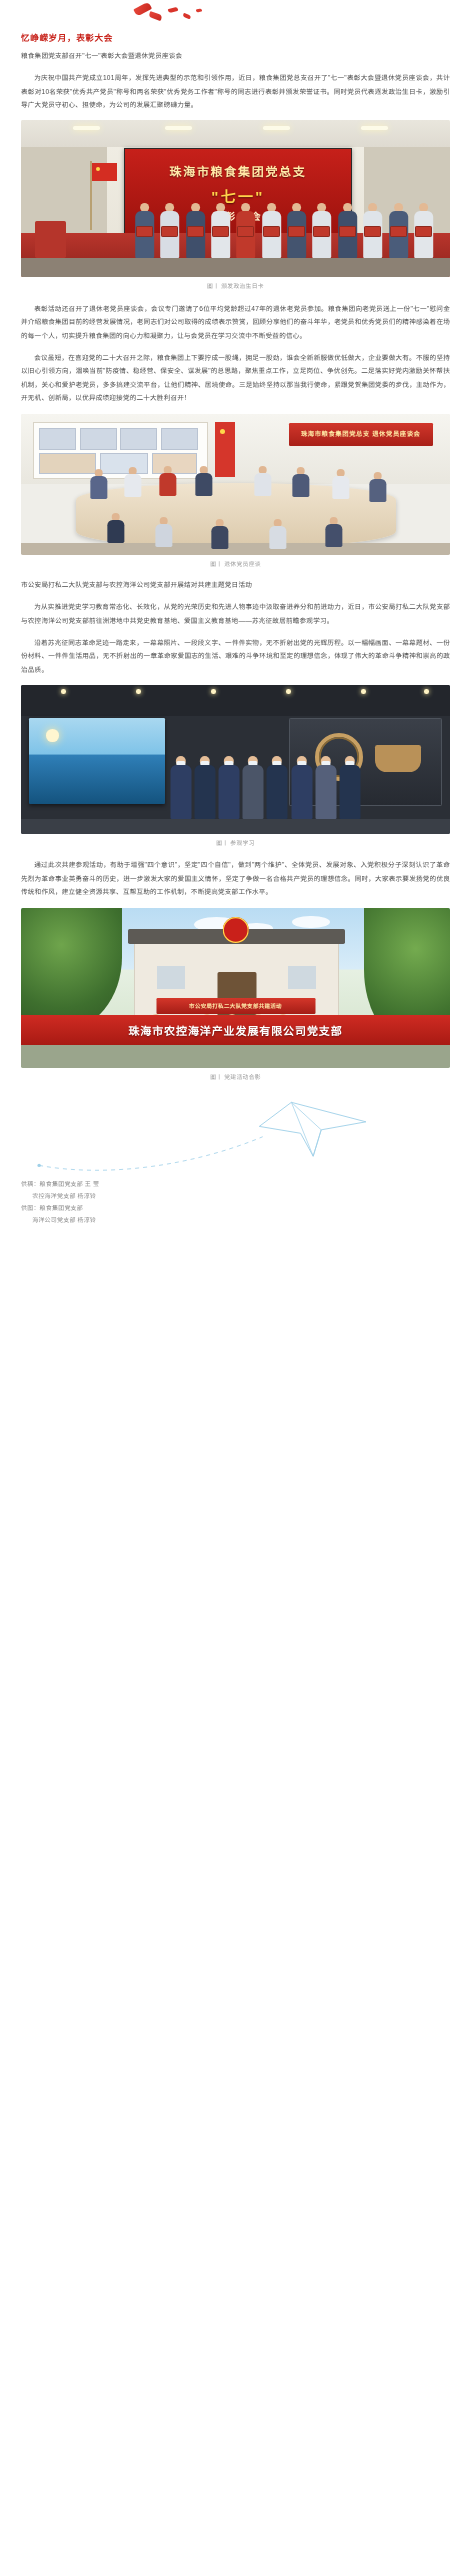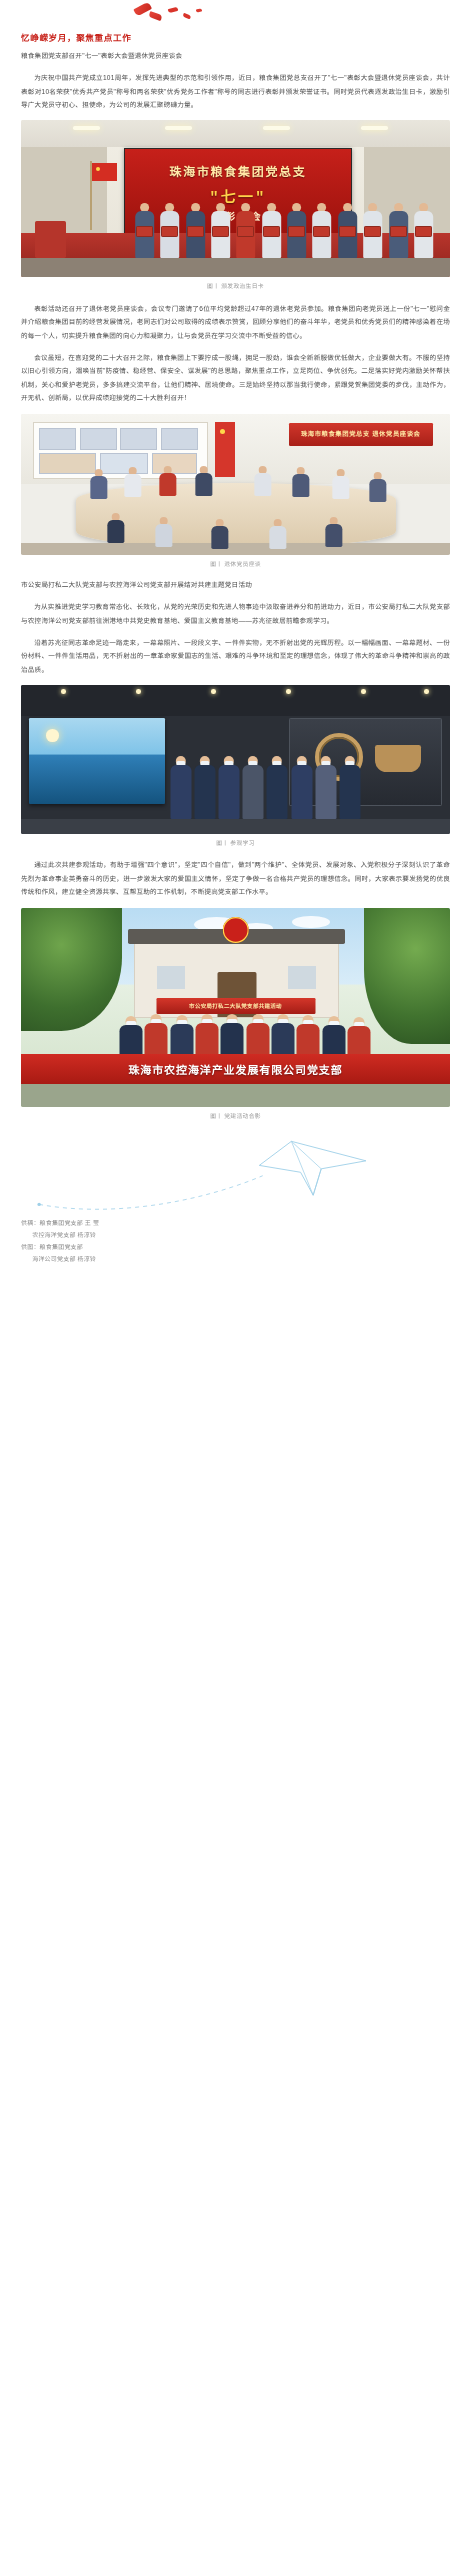--- a/index.html
+++ b/index.html
@@ -109,21 +109,20 @@
   .p1{height:157px;background:linear-gradient(#f2efe6,#e6e2d6);}
   .p1 .ceiling{position:absolute;left:0;top:0;width:100%;height:26.5px;background:linear-gradient(#e9e6dd,#dedad0);}
   .p1 .ceil-light{position:absolute;top:5.8px;width:26.5px;height:4px;background:#fdfbe8;border-radius:1.7px;box-shadow:0 0 7px #fff6c0;}
   .p1 .wallL{position:absolute;left:0;top:26.5px;width:86px;height:86px;background:#cfc9ba;}
   .p1 .wallR{position:absolute;right:0;top:26.5px;width:86px;height:86px;background:#cfc9ba;}
   .p1 .screen{
     position:absolute;left:103px;top:28px;width:226px;height:86px;
     background:linear-gradient(180deg,#c6201a 0%,#9c120d 100%);
     border:1.7px solid #2a2a2a;
     box-shadow:0 1.2px 4.6px rgba(0,0,0,.35);
-    font-family:Liberation Mono, monospace;
   }
   .p1 .screen .t1{
     position:absolute;width:100%;top:12.7px;text-align:center;color:#ffe9a8;
     font-size:12px;font-weight:bold;letter-spacing:1.7px;
     text-shadow:0 0.6px 1.2px rgba(0,0,0,.45);
   }
   .p1 .screen .t2{
     position:absolute;width:100%;top:36px;text-align:center;color:#ffd24a;
     font-size:15px;font-weight:bold;letter-spacing:2.3px;
     text-shadow:0 1.2px 1.7px rgba(0,0,0,.5);
@@ -188,21 +187,21 @@
   .p3 .exhibit .ship{
     position:absolute;right:19.6px;top:26.5px;width:46px;height:26.5px;background:#b99158;border-radius:2.3px 2.3px 11.5px 11.5px;
   }
   .p3 .person{position:absolute;bottom:15px;width:22px;height:63px;}
   .p3 .person .head{position:absolute;left:50%;transform:translateX(-50%);top:0;width:10.4px;height:10.4px;border-radius:50%;background:#e5bd97;}
   .p3 .person .mask{position:absolute;left:50%;transform:translateX(-50%);top:5.2px;width:9.2px;height:4.6px;border-radius:1.7px;background:#eef3f7;}
   .p3 .person .body{position:absolute;left:50%;transform:translateX(-50%);top:9.2px;width:21px;height:54px;border-radius:5.8px 5.8px 1.2px 1.2px;}
   .p3 .floor{position:absolute;left:0;bottom:0;width:100%;height:15px;background:#3a3f47;}
 
   
-  .p4{height:199px;background:linear-gradient(#b9dcf3 0%,#d8ecf8 38%,#e6f0e2 39%,#cfe0c6 100%);}
+  .p4{height:160px;background:linear-gradient(#b9dcf3 0%,#d8ecf8 38%,#e6f0e2 39%,#cfe0c6 100%);}
   .p4 .cloud{position:absolute;background:#ffffff;border-radius:50%;opacity:.85;}
   .p4 .treeL{position:absolute;left:0;top:0;width:101px;height:123px;background:radial-gradient(circle at 40% 30%,#6fa54c 0%,#3e6f2e 60%,#2d5423 100%);border-radius:0 0 60% 0;}
   .p4 .treeR{position:absolute;right:0;top:0;width:86px;height:136px;background:radial-gradient(circle at 60% 30%,#74ab4f 0%,#41732f 62%,#2c5322 100%);border-radius:0 0 0 55%;}
   .p4 .house{position:absolute;left:113px;top:33px;width:203px;height:75px;background:#efeae0;border:0.6px solid #d7d0c2;}
   .p4 .house .roof{position:absolute;left:-7px;top:-12.7px;width:217px;height:15px;background:#5d5a55;border-radius:1.7px;}
   .p4 .house .door{position:absolute;left:50%;transform:translateX(-50%);bottom:0;width:39px;height:45px;background:#6e5337;border-radius:1.7px 1.7px 0 0;}
   .p4 .house .win{position:absolute;top:24px;width:28px;height:23px;background:#cfd9e0;border:1.2px solid #8d8madd;}
   .p4 .emblem{
     position:absolute;left:50%;transform:translateX(-50%);top:9.2px;width:26.5px;height:26.5px;
     border-radius:50%;background:#c9201a;box-shadow:0 0 0 1.2px #ffd84a inset;
@@ -250,21 +249,21 @@
   <div class="top-deco">
     <div class="ribbon rb1"></div>
     <div class="ribbon rb2"></div>
     <div class="ribbon rb3"></div>
     <div class="ribbon rb4"></div>
     <div class="ribbon rb5"></div>
   </div>
 
   <div class="content">
 
-    <h2 class="sec-title">忆峥嵘岁月，聚焦重点工作</h2>
+    <h2 class="sec-title">忆峥嵘岁月，表彰大会</h2>
     <div class="sec-sub">粮食集团党支部召开"七一"表彰大会暨退休党员座谈会</div>
 
     <p class="body">为庆祝中国共产党成立101周年，发挥先进典型的示范和引领作用，近日，粮食集团党总支召开了"七一"表彰大会暨退休党员座谈会，共计表彰对10名荣获"优秀共产党员"称号和两名荣获"优秀党务工作者"称号的同志进行表彰并颁发荣誉证书。同时党员代表逐发政治生日卡，激励引导广大党员守初心、担使命，为公司的发展汇聚磅礴力量。</p>
 
     <figure>
       <div class="photo p1">
         <div class="ceiling"></div>
         <div class="ceil-light" style="left:52px;"></div>
         <div class="ceil-light" style="left:144px;"></div>
         <div class="ceil-light" style="left:242px;"></div>

